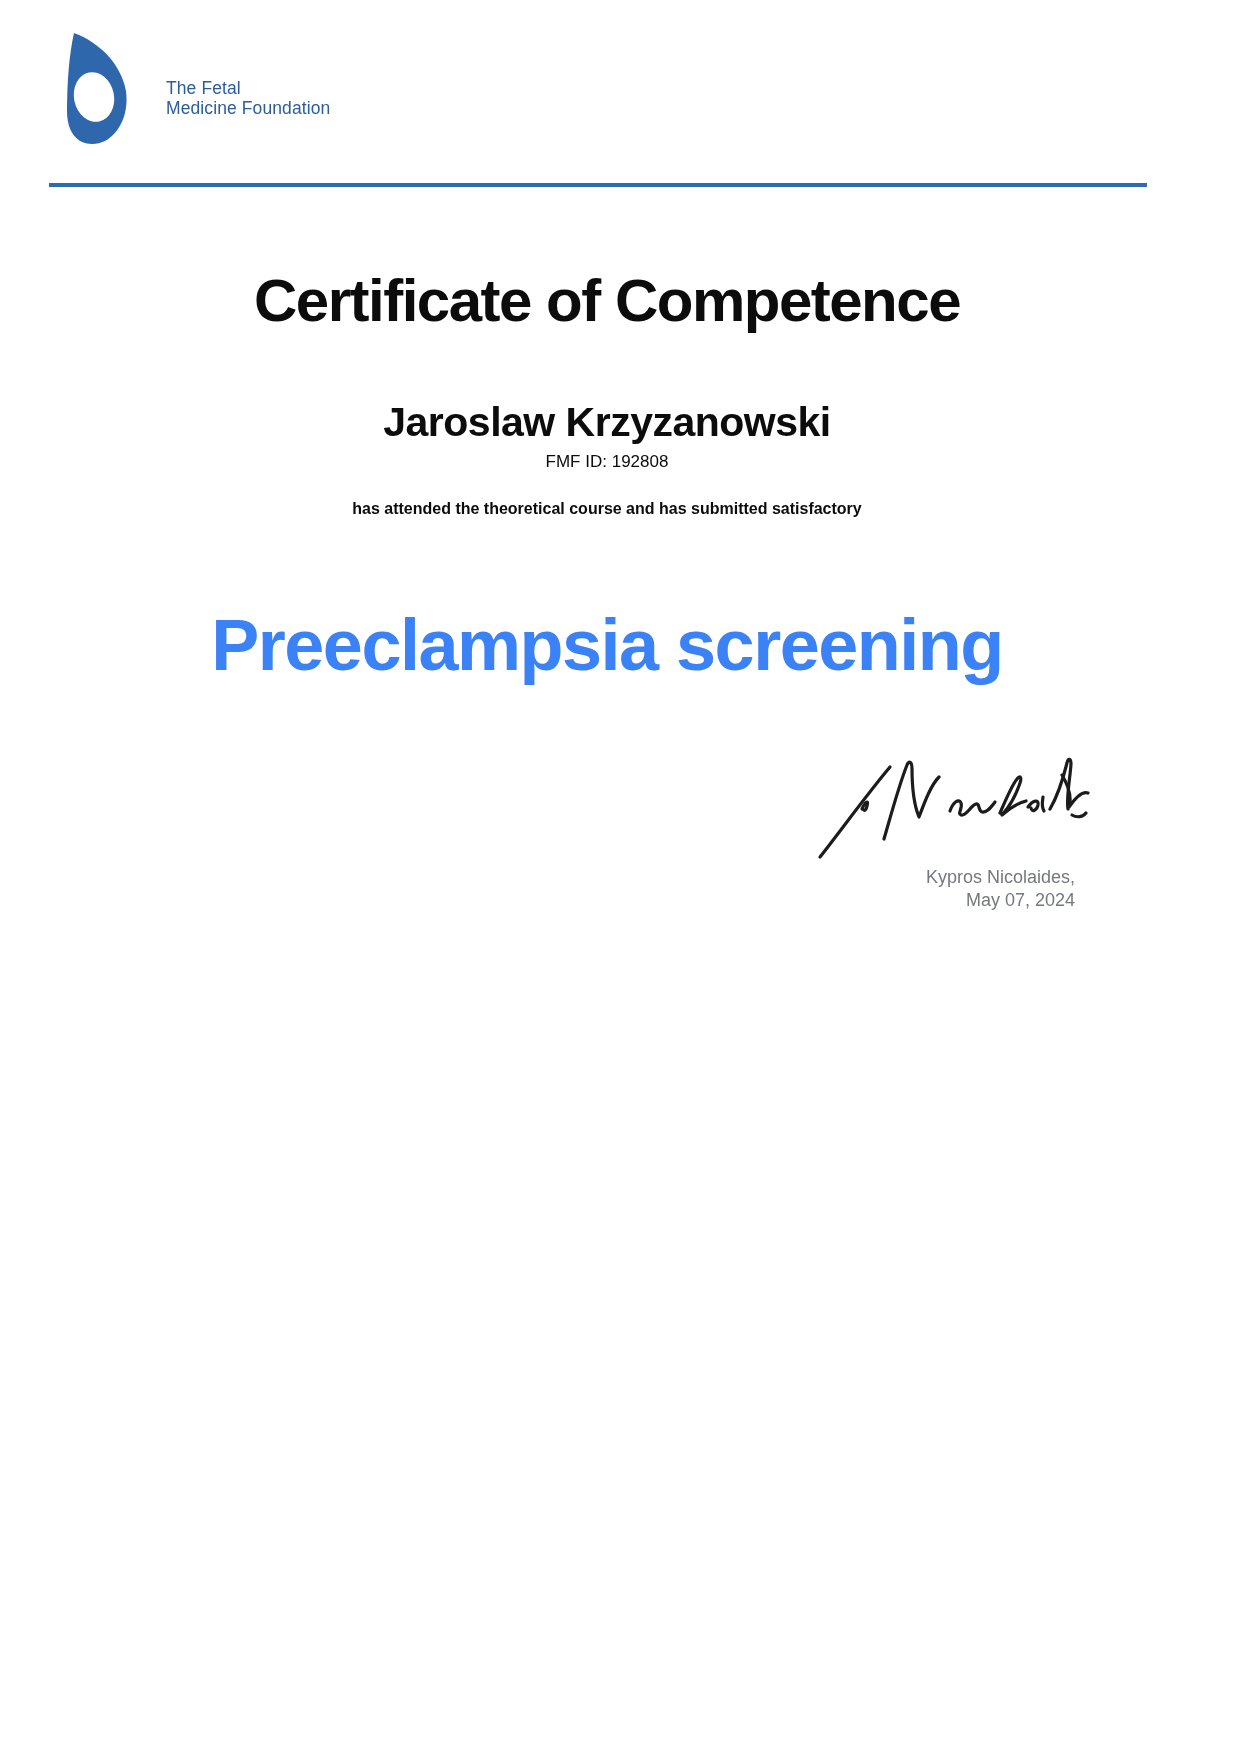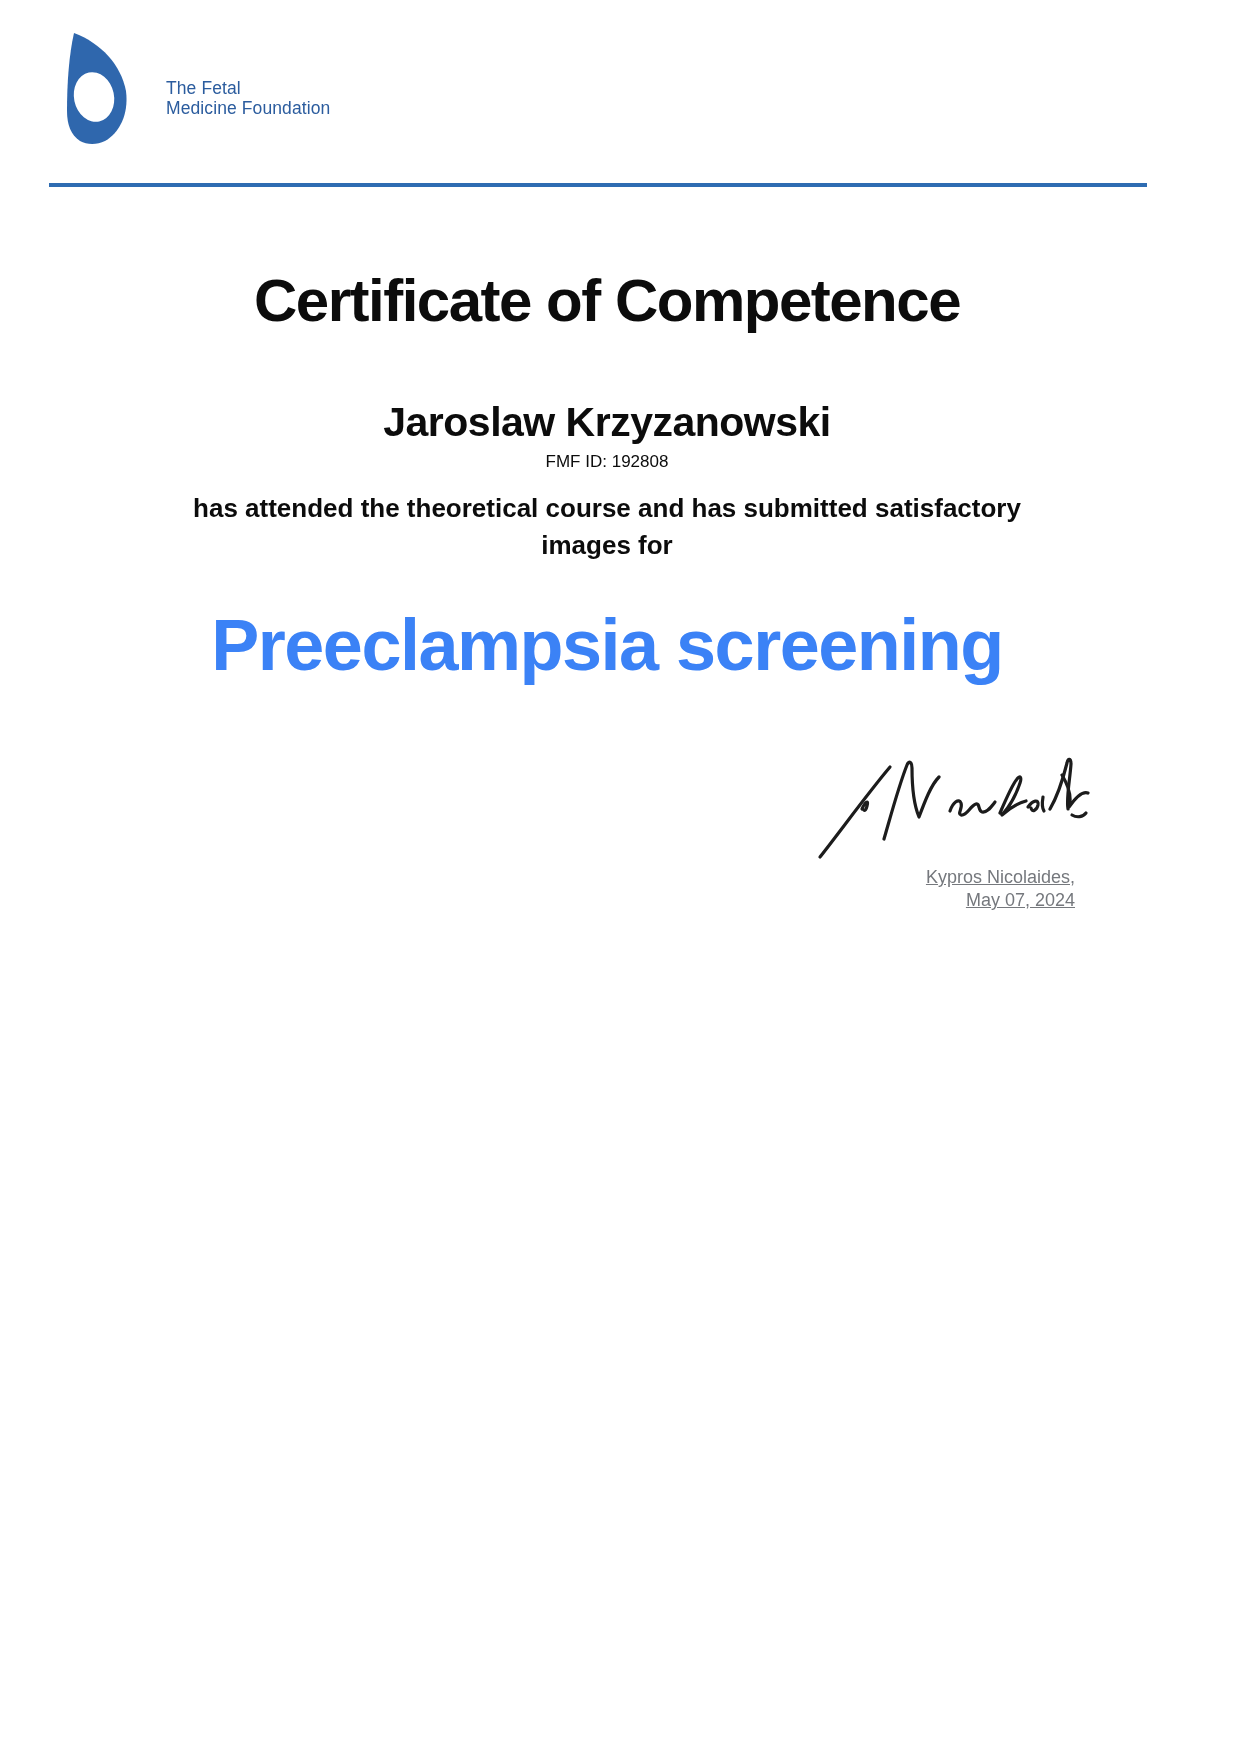--- a/index.html
+++ b/index.html
@@ -67,21 +67,21 @@
     color: #0c0c0c;
   }
   .fmf-id {
     top: 452px;
     font-size: 17px;
     font-weight: normal;
     color: #0c0c0c;
   }
   .statement {
     top: 490px;
-    font-size: 26px;
+    font-size: 16px;
     font-weight: bold;
     line-height: 37px;
     color: #0c0c0c;
   }
   .course-xl {
     top: 604px;
     font-size: 72px;
     font-weight: bold;
     letter-spacing: -1.5px;
     color: #3b82f6;
@@ -95,21 +95,20 @@
     color: var(--ink);
   }
   .sign-block {
     position: absolute;
     right: 165px;
     top: 866px;
     text-align: right;
     font-size: 18px;
     line-height: 23px;
     color: var(--muted);
-    text-decoration: underline;
   }
 </style>
 </head>
 <body style="--logo-blue: #2f67ad; --logo-text-blue: #2b5c9e; --rule-blue: #2e6cb2; --ink: #1c1c1c; --muted: #75787d;">
 
 <svg class="logo-drop" viewBox="0 0 68 112" xmlns="http://www.w3.org/2000/svg" aria-hidden="true">
   <path fill="currentColor" d="M 11,0
            C 38,10 58,32 63,58
            C 66,82 56,100 42,108
            C 34,112 24,112 17,108
@@ -126,21 +125,20 @@
 <div class="rule"></div>
 
 <div class="col title-xl">Certificate of Competence</div>
 
 <div class="col name-lg">Jaroslaw Krzyzanowski</div>
 
 <div class="col fmf-id">FMF ID: 192808</div>
 
 <div class="col statement">
   <div>has attended the theoretical course and has submitted satisfactory</div>
-  <div>images for</div>
 </div>
 
 <div class="col course-xl">Preeclampsia screening</div>
 
 <svg class="signature-ink" viewBox="0 0 290 140" xmlns="http://www.w3.org/2000/svg" aria-hidden="true" fill="none" stroke="currentColor" stroke-width="3.2" stroke-linecap="round" stroke-linejoin="round">
   <path d="M 20,130 C 42,102 68,66 90,40"></path>
   <path d="M 62,82 C 65,75 69,72 67,79 C 66,83 65,84 64,83"></path>
   <path d="M 84,112 C 91,88 99,58 107,38 C 109,33 112,35 112,41 C 112,58 114,78 119,90 C 125,74 131,58 139,50"></path>
   <path d="M 150,84 C 153,75 159,71 161,76 C 163,81 157,87 161,88 C 167,89 170,79 176,77 C 180,76 178,84 182,85 C 187,86 191,80 195,75"></path>
   <path d="M 200,86 C 206,72 212,58 217,52 C 220,48 222,50 220,56 C 216,68 209,80 202,88 C 210,81 218,76 226,74"></path>

